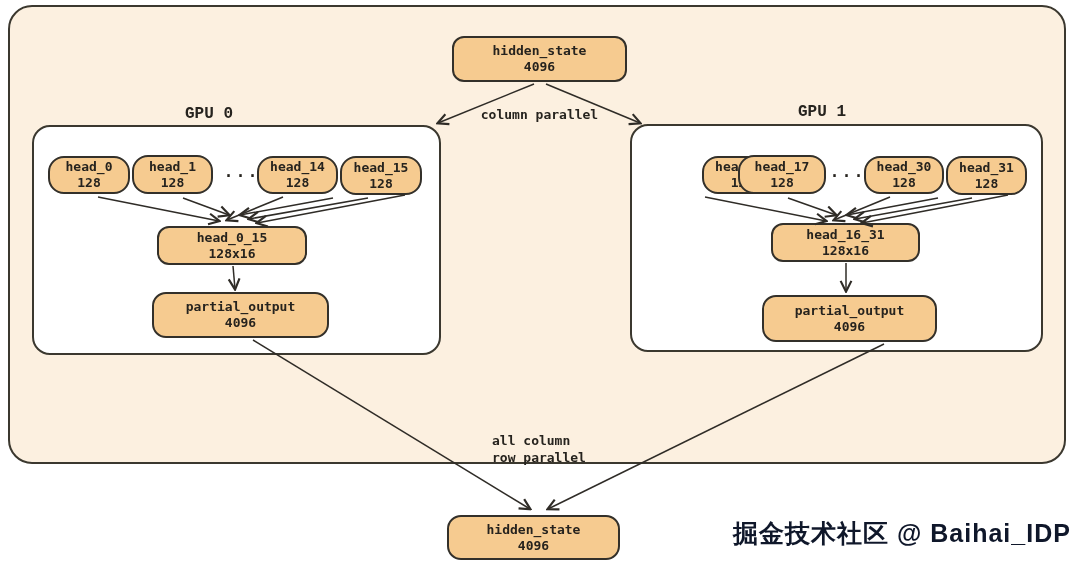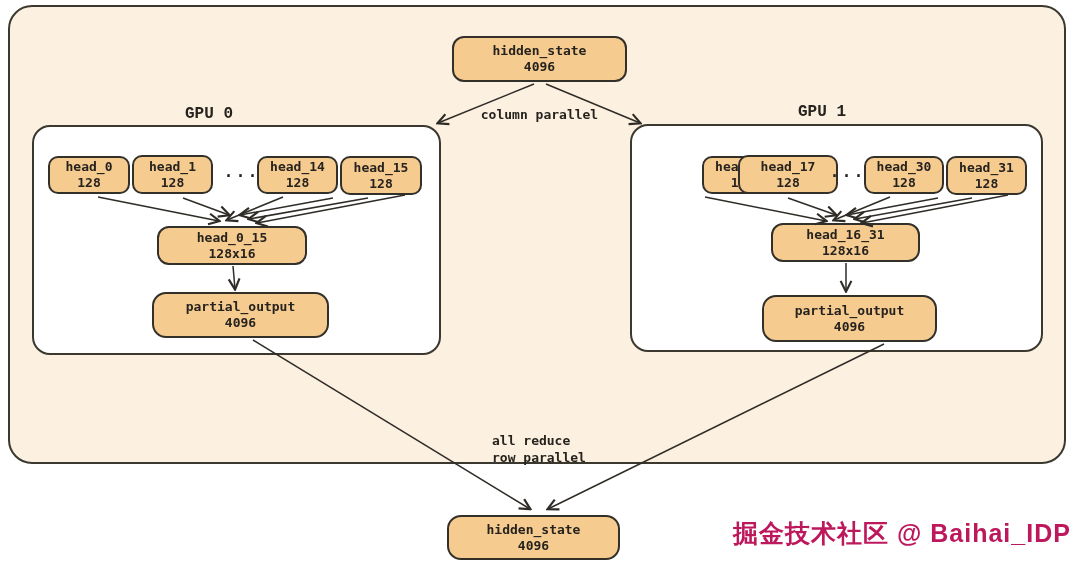--- a/index.html
+++ b/index.html
@@ -9,26 +9,26 @@
   .outer-frame{position:absolute;left:8px;top:5px;width:1058px;height:459px;
        background:#fcf0e0;border:2px solid #3b382f;border-radius:24px;box-sizing:border-box;}
   .diagram-title{position:absolute;left:18px;top:12px;font-size:13px;font-weight:bold;letter-spacing:.3px;}
   .gpu-frame{position:absolute;background:#ffffff;border:2px solid #3b382f;border-radius:18px;box-sizing:border-box;}
   .gpu0-frame{left:32px;top:125px;width:409px;height:230px;}
   .gpu1-frame{left:630px;top:124px;width:413px;height:228px;}
   .gpu-label{position:absolute;font-size:16px;font-weight:bold;text-align:left;width:80px;font-family:Liberation Mono, monospace;}
   .node{position:absolute;background:#f6cb90;border:2px solid #33302a;border-radius:12px;
         box-sizing:border-box;display:flex;flex-direction:column;align-items:center;justify-content:center;
         font-size:13px;font-weight:bold;line-height:16px;}
-  .node-sm{border-radius:10px;}
+  .node-sm{border-radius:16px;}
   .free-label{position:absolute;font-size:13px;font-weight:bold;white-space:pre;}
   .ellipsis{position:absolute;font-size:15px;font-weight:bold;letter-spacing:3px;}
   .arrow-layer{position:absolute;left:0;top:0;width:1080px;height:568px;pointer-events:none;}
   .watermark{position:absolute;left:733px;top:517px;font-family:"Liberation Sans",sans-serif;
-        font-size:25px;font-weight:bold;color:#be185d;letter-spacing:1px;
+        font-size:25px;font-weight:bold;color:#0f172a;letter-spacing:1px;
         text-shadow:2px 2px 0 #ffffff;}
 </style>
 </head>
 <body>
 
 <div class="stage">
 
   <div class="outer-frame"></div>
 
   <div class="node" style="left:452px;top:36px;width:175px;height:46px;">
@@ -69,21 +69,21 @@
     <span>4096</span>
   </div>
 
   <div class="gpu-label" style="left:798px;top:103px;">GPU 1</div>
   <div class="gpu-frame gpu1-frame"></div>
 
   <div class="node node-sm" style="left:654px;top:156px;width:81px;height:38px;margin-left:48px;">
     <span>head_16</span>
     <span>128</span>
   </div>
-  <div class="node node-sm" style="left:738px;top:155px;width:100px;height:39px;">
+  <div class="node node-sm" style="left:738px;top:155px;width:88px;height:39px;">
     <span>head_17</span>
     <span>128</span>
   </div>
   <div class="ellipsis" style="left:830px;top:163px;">...</div>
   <div class="node node-sm" style="left:864px;top:156px;width:80px;height:38px;">
     <span>head_30</span>
     <span>128</span>
   </div>
   <div class="node node-sm" style="left:946px;top:156px;width:81px;height:39px;">
     <span>head_31</span>
@@ -93,21 +93,21 @@
   <div class="node" style="left:771px;top:223px;width:149px;height:39px;">
     <span>head_16_31</span>
     <span>128x16</span>
   </div>
 
   <div class="node" style="left:762px;top:295px;width:175px;height:47px;border-radius:14px;">
     <span>partial_output</span>
     <span>4096</span>
   </div>
 
-  <div class="free-label" style="left:492px;top:433px;">all reduce</div>
+  <div class="free-label" style="left:492px;top:433px;">all column</div>
   <div class="free-label" style="left:492px;top:450px;">row parallel</div>
 
   <div class="node" style="left:447px;top:515px;width:173px;height:45px;border-radius:14px;">
     <span>hidden_state</span>
     <span>4096</span>
   </div>
 
   <svg class="arrow-layer" viewBox="0 0 1080 568">
     <defs>
       <marker id="ah" viewBox="0 0 10 10" refX="8.5" refY="5" markerWidth="9" markerHeight="9" orient="auto-start-reverse">

